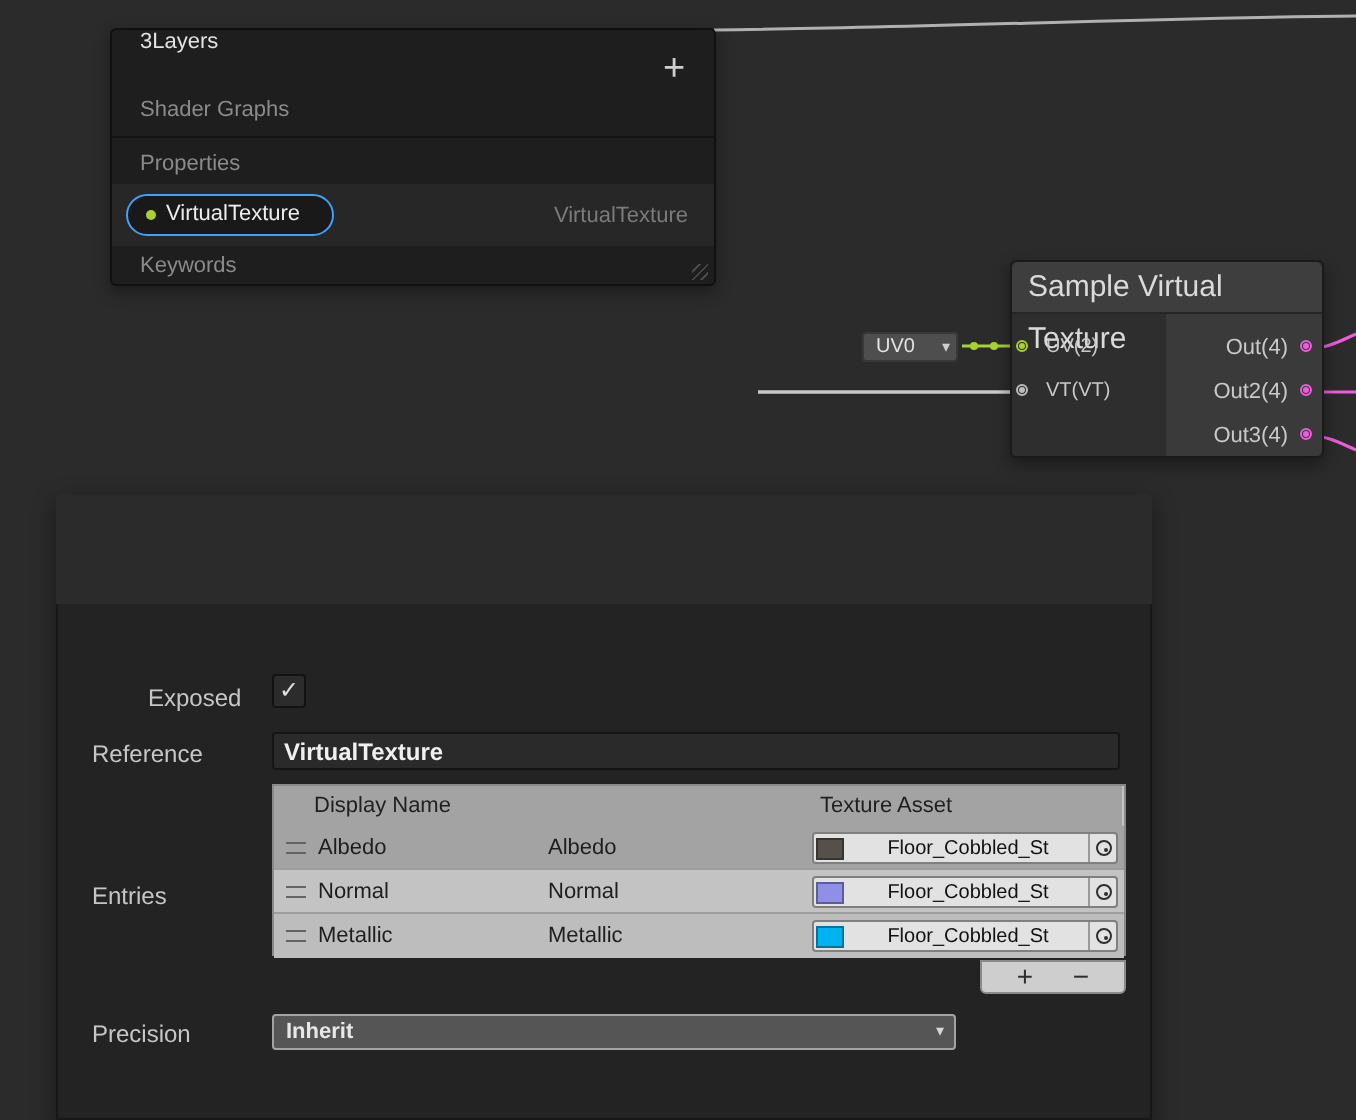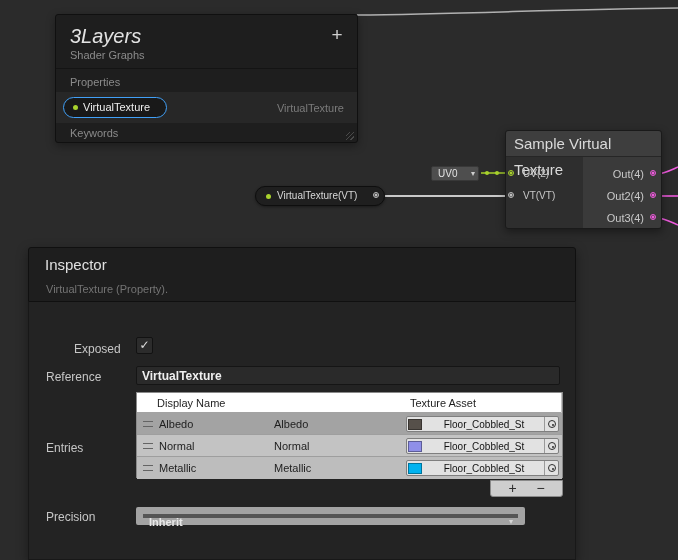--- a/index.html
+++ b/index.html
@@ -8,21 +8,21 @@
 
   .canvas { position: relative; width: 678px; height: 560px; overflow: hidden;
             background: var(--canvas-bg, #2b2b2b); }
 
   #edges { position: absolute; left: 0; top: 0; width: 678px; height: 560px; }
 
   
   .blackboard { position: absolute; left: 55px; top: 14px; width: 303px; height: 129px;
                 background: #1e1e1e; border: 1px solid #101010; border-radius: 3px;
                 box-shadow: 0 3px 8px rgba(0,0,0,.35); }
-  .bb-title { position: absolute; left: 14px; top: 10px; font-size: 20px; color: #e3e3e3; font-style: italic; }
+  .bb-title { position: absolute; left: 14px; top: 0; font-size: 11px; color: #e3e3e3; }
   .bb-subtitle { position: absolute; left: 14px; top: 34px; font-size: 11px; color: #8b8b8b; }
   .bb-add { position: absolute; right: 9px; top: 9px; width: 22px; height: 22px;
             font-size: 19px; line-height: 22px; text-align: center; color: #cfcfcf; cursor: pointer; }
   .bb-divider { position: absolute; left: 0; top: 53px; right: 0; height: 1px; background: #141414; }
   .bb-prop-label { position: absolute; left: 14px; top: 61px; font-size: 11px; color: #8b8b8b; }
   .bb-prop-row { position: absolute; left: 0; top: 77px; right: 0; height: 31px; background: #272727; }
   .bb-pill { position: absolute; left: 7px; top: 82px; width: 104px; height: 21px;
              background: #191919; border: 1.5px solid var(--selection-blue, #41a0f7); border-radius: 11px; }
   .bb-pill-dot { position: absolute; left: 9px; top: 6.5px; width: 5px; height: 5px;
                  border-radius: 50%; background: var(--port-green, #a9d22d); }
@@ -88,21 +88,21 @@
               background: #2c2c2c; border: 1px solid #121212; border-radius: 2px;
               text-align: center; font-size: 12px; line-height: 15px; color: #e0e0e0; cursor: pointer; }
 
   .ref-input { position: absolute; left: 107px; top: 64px; width: 424px; height: 19px;
                background: #2a2a2a; border: 1px solid #151515; border-radius: 2px;
                font-family: "Liberation Sans", "DejaVu Sans", sans-serif;
                font-size: 12px; font-weight: bold; color: #f0f0f0; padding: 0 0 0 5px; outline: none; }
 
   .entries-table { position: absolute; left: 107px; top: 90px; width: 427px; height: 86px;
                    border: 1px solid #8a8a8a; background: #c2c2c2; }
-  .et-header { position: absolute; left: 0; top: 0; right: 1px; height: 20px; background: #ffffff;
+  .et-header { position: absolute; left: 0; top: 0; right: 1px; height: 20px; background: #a3a3a3;
                border-bottom: 1px solid #a3a3a3; }
   .et-h { position: absolute; top: 0; font-size: 11px; line-height: 20px; color: #1f1f1f; }
   .et-h1 { left: 20px; } .et-h2 { left: 137px; } .et-h3 { left: 273px; }
   .et-row { position: absolute; left: 0; right: 0; height: 22px; border-bottom: 1px solid #9e9e9e; }
   .et-row-0 { top: 20px; background: #a3a3a3; }
   .et-row-1 { top: 42px; background: #c3c3c3; }
   .et-row-2 { top: 64px; background: #bdbdbd; border-bottom: none; }
   .et-handle { position: absolute; left: 6px; top: 8px; width: 10px; height: 6px;
                border-top: 1.5px solid #646464; border-bottom: 1.5px solid #646464; cursor: grab; }
   .et-name { position: absolute; left: 22px; font-size: 11px; line-height: 22px; color: #1e1e1e; }
@@ -117,22 +117,22 @@
   .obj-picker::before { content: ""; position: absolute; left: 3px; top: 3px; width: 6px; height: 6px;
                         border: 1.5px solid #2f2f2f; border-radius: 50%; }
   .obj-picker::after { content: ""; position: absolute; left: 6.5px; top: 6.5px; width: 2.5px; height: 2.5px;
                        background: #2f2f2f; border-radius: 50%; }
 
   .et-footer { position: absolute; left: 461px; top: 178px; width: 73px; height: 17px;
                background: #cecece; border: 1px solid #8a8a8a; border-radius: 0 0 3px 3px;
                display: flex; justify-content: center; gap: 8px; }
   .et-btn { width: 20px; text-align: center; font-size: 14px; line-height: 14px; color: #2e2e2e; cursor: pointer; }
 
-  .precision-dd { position: absolute; left: 107px; top: 205px; width: 389px; height: 18px;
-                  background: #555555; border: 7px solid #a3a3a3; border-radius: 2px; cursor: pointer; }
+  .precision-dd { position: absolute; left: 107px; top: 205px; width: 342px; height: 18px;
+                  background: #555555; border: 1px solid #a3a3a3; border-radius: 2px; cursor: pointer; }
   .precision-value { position: absolute; left: 6px; top: 0; font-size: 11px; font-weight: bold;
                      line-height: 16px; color: #e8e8e8; }
   .dd-arrow { position: absolute; right: 5px; top: 0; font-size: 8px; line-height: 16px; color: #d6d6d6; }
 </style>
 </head>
 <body>
 
 <div class="canvas">
 
   <svg id="edges" viewBox="0 0 678 560">
@@ -155,25 +155,20 @@
     <div class="bb-prop-row"></div>
     <div class="bb-pill">
       <span class="bb-pill-dot"></span>
       <span class="bb-pill-label">VirtualTexture</span>
     </div>
     <div class="bb-prop-type">VirtualTexture</div>
     <div class="bb-kw-label">Keywords</div>
     <div class="bb-grip"></div>
   </div>
 
-  <div class="prop-node">
-    <span class="pn-dot"></span>
-    <span class="pn-label">VirtualTexture(VT)</span>
-    <span class="port p-gray pn-port"></span>
-  </div>
 
   <div class="uv-dd">
     <span class="uv-dd-label">UV0</span>
     <span class="uv-dd-arrow">▾</span>
   </div>
 
   <div class="svt-node">
     <div class="svt-header">
       <span class="svt-title">Sample Virtual Texture</span>
     </div>
@@ -184,24 +179,20 @@
     <span class="port p-gray" style="left:2px; top:61px;"></span>
     <span class="svt-out-label" style="top:37px;">Out(4)</span>
     <span class="svt-out-label" style="top:59px;">Out2(4)</span>
     <span class="svt-out-label" style="top:81px;">Out3(4)</span>
     <span class="port p-pink" style="left:144px; top:39px;"></span>
     <span class="port p-pink" style="left:144px; top:61px;"></span>
     <span class="port p-pink" style="left:144px; top:83px;"></span>
   </div>
 
   <div class="inspector">
-    <div class="insp-header">
-      <div class="insp-title">Inspector</div>
-      <div class="insp-subtitle">VirtualTexture (Property).</div>
-    </div>
     <div class="insp-body">
 
       <div class="f-label lbl-exposed">Exposed</div>
       <div class="checkbox">
         <span>✓</span>
       </div>
 
       <div class="f-label lbl-reference">Reference</div>
       <input class="ref-input" type="text" readonly="" value="VirtualTexture" style="">
 

